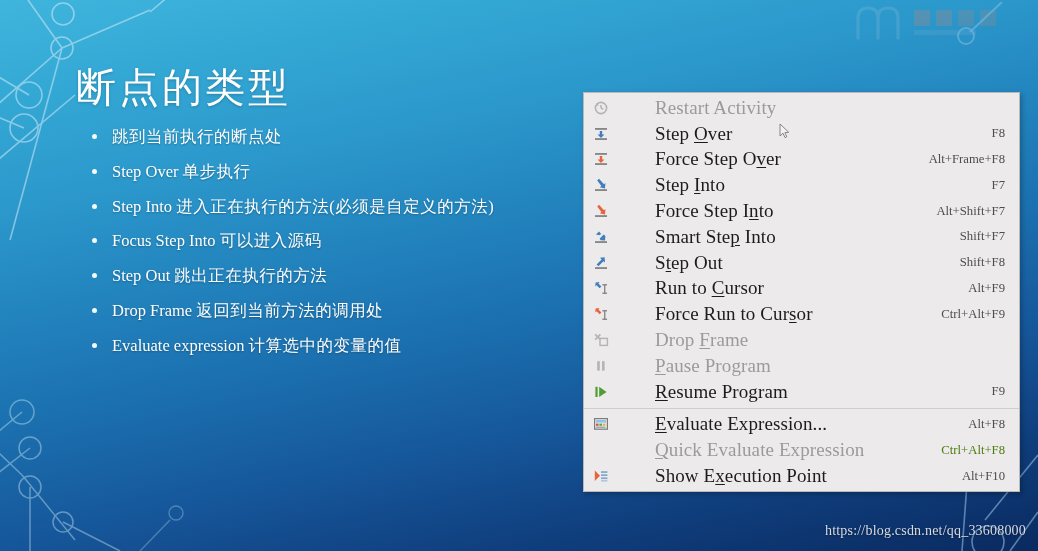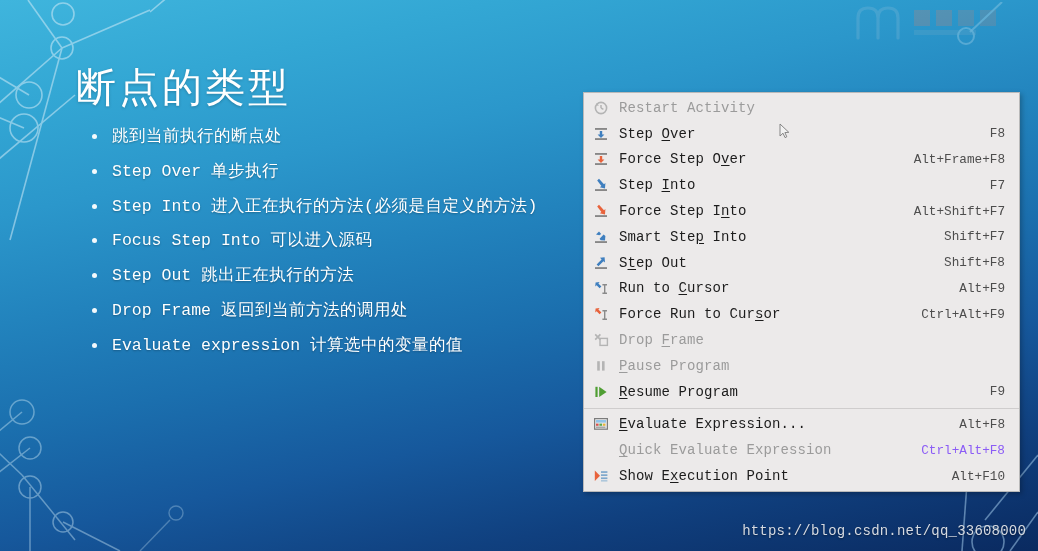--- a/index.html
+++ b/index.html
@@ -5,21 +5,21 @@
   html, body {
     margin: 0;
     padding: 0;
     background: #000;
   }
   #stage {
     position: relative;
     width: 1038px;
     height: 551px;
     overflow: hidden;
-    font-family: Liberation Mono, monospace;
+    font-family: Liberation Serif, serif;
     background: linear-gradient(168deg,
         #3fb5dd 0%,
         #33a7d4 14%,
         #2b97cb 28%,
         #2283bd 42%,
         #1b6fae 56%,
         #16589c 70%,
         #10407f 84%,
         #0a2a60 100%);
   }
@@ -103,30 +103,31 @@
     width: 18px;
     min-width: 18px;
     height: 16px;
     margin-right: 9px;
     display: flex;
     align-items: center;
     justify-content: center;
   }
   .mi .lbl {
     flex: 1;
-    font-size: 14px;
+    font-size: 19px;
     letter-spacing: 0.1px;
+    margin-left: 36px;
   }
   .mi .acc {
     font-size: 12.7px;
     color: #4d4d4d;
     margin-left: 16px;
   }
   .mi.disabled .lbl { color: #9b9b9b; }
-  .mi.disabled .acc { color: #8b5cf6; }
+  .mi.disabled .acc { color: #4d7c0f; }
   .sep {
     height: 1px;
     background: #cfcdcd;
     margin: 3px 0 3px 0;
   }
   .u { text-decoration: underline; text-underline-offset: 2px; }
   
   #cursor {
     position: absolute;
     left: 779px;

